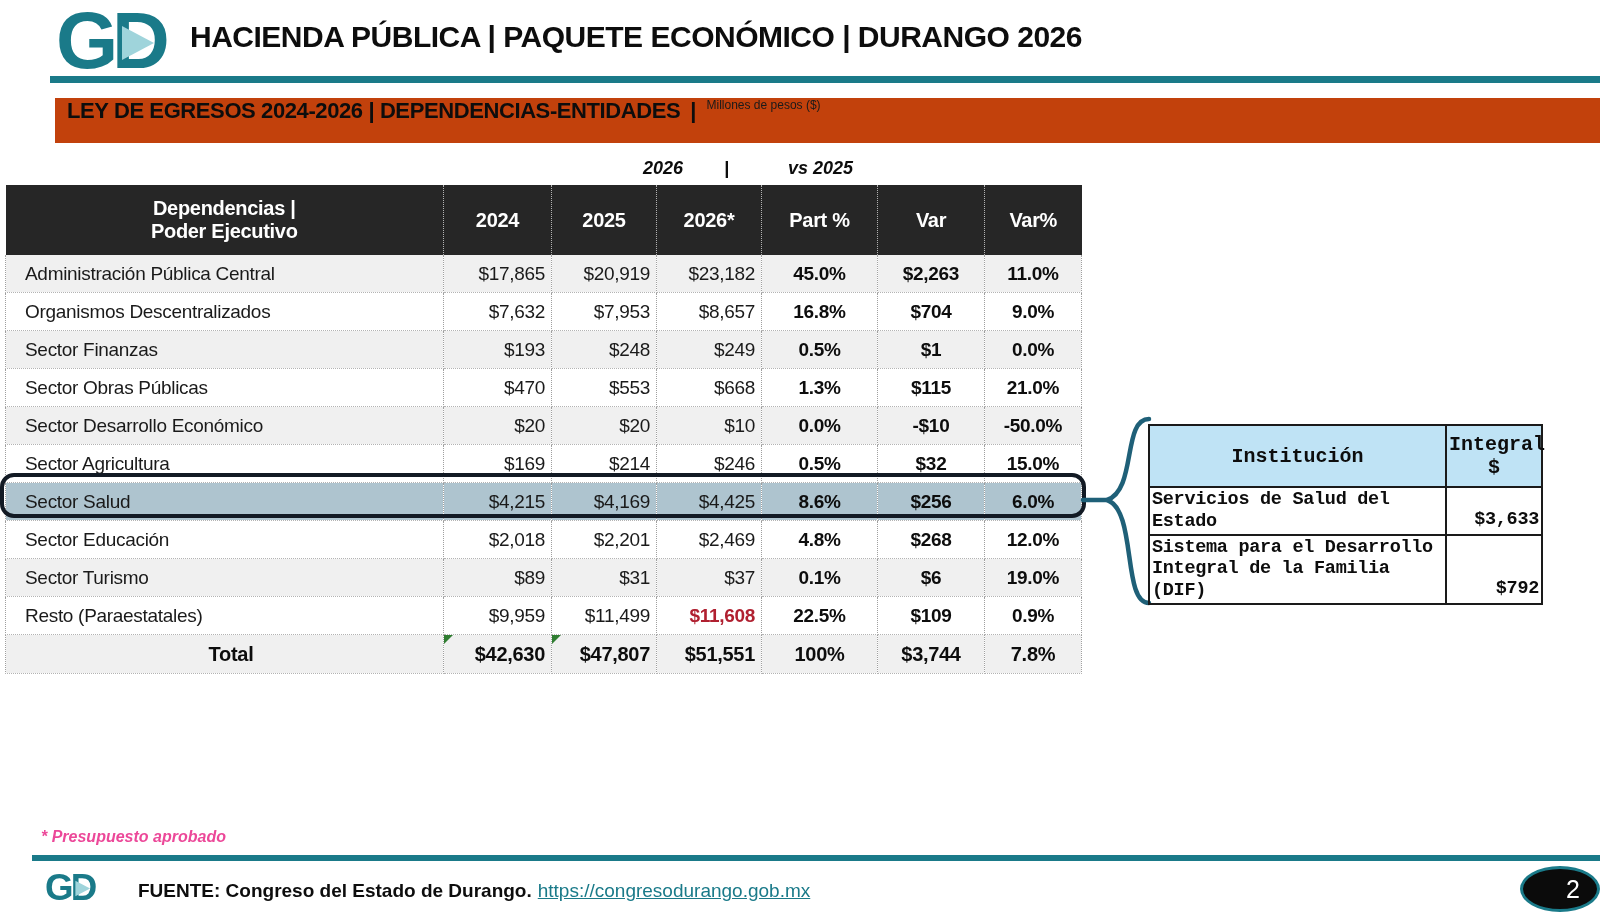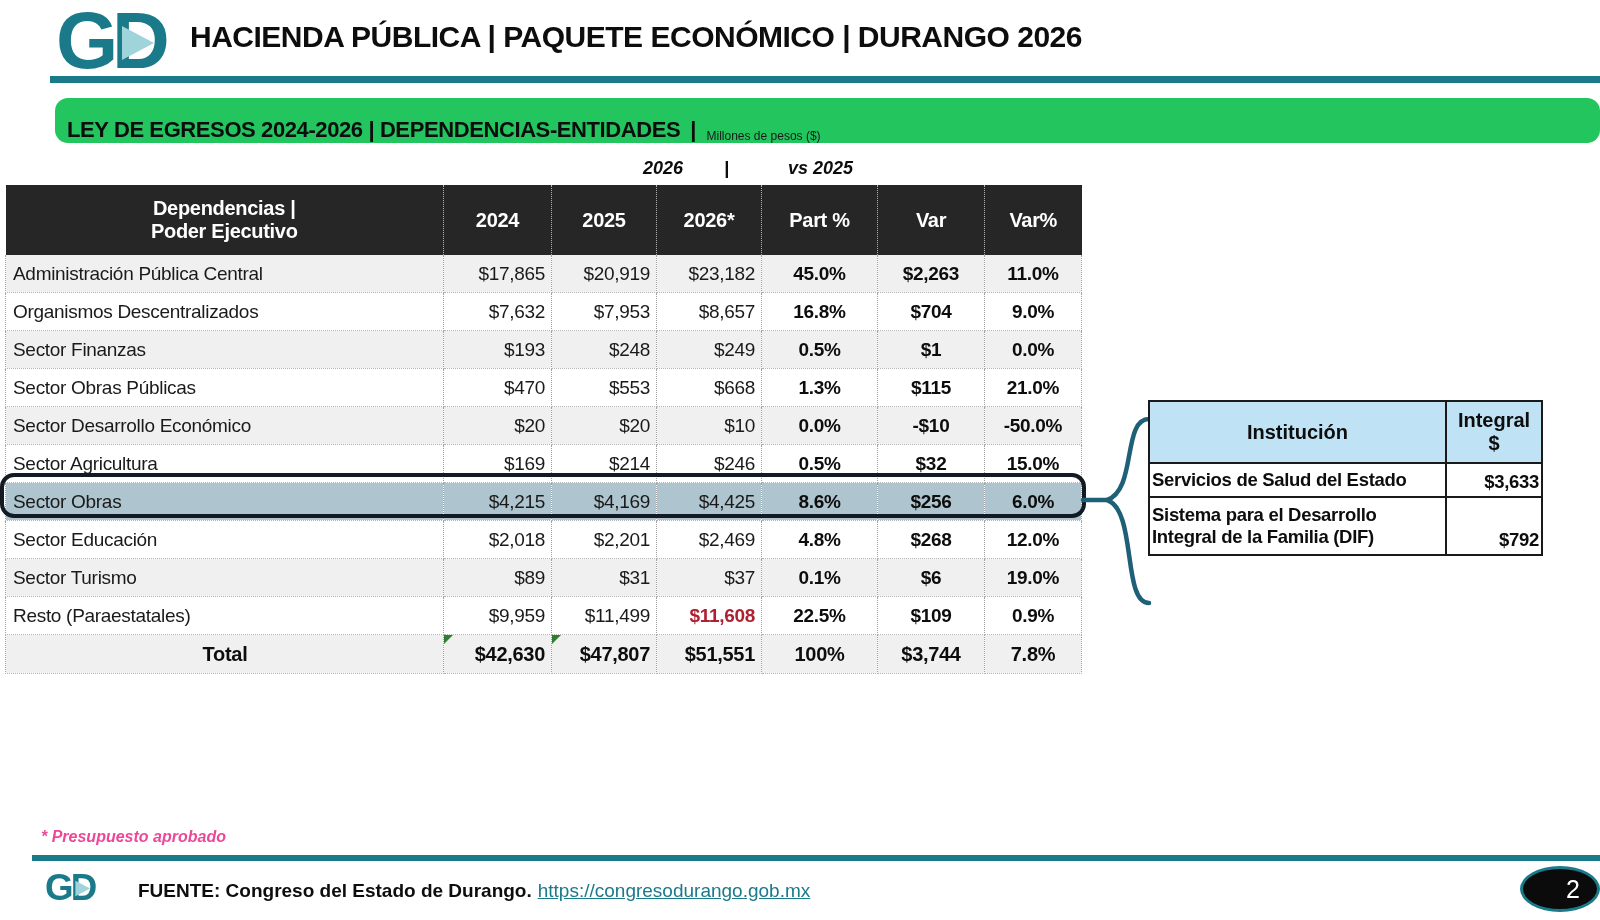--- a/index.html
+++ b/index.html
@@ -6,22 +6,22 @@
   #slide{position:relative;width:1600px;height:920px;background:#ffffff;overflow:hidden;
          font-family:"Liberation Sans",sans-serif;color:#111;}
 
   
   #logo-main{position:absolute;left:58px;top:4px;width:122px;height:76px;}
   #page-title{position:absolute;left:190px;top:20px;font-size:30px;font-weight:bold;
               letter-spacing:-0.5px;color:#0d0d0d;white-space:nowrap;}
   #header-rule{position:absolute;left:50px;top:76px;width:1550px;height:7px;background:#1A7A89;}
 
   
-  #subtitle-bar{position:absolute;left:55px;top:98px;width:1545px;height:45px;background:#22c55e;
-                display:flex;align-items:flex-end;padding-left:12px;box-sizing:border-box;white-space:nowrap;border-radius:13px;}
+  #subtitle-bar{position:absolute;left:55px;top:98px;width:1545px;height:45px;background:#c2410c;
+                display:flex;align-items:flex-start;padding-left:12px;box-sizing:border-box;white-space:nowrap;}
   #subtitle-bar .sb-bold{font-size:22px;font-weight:bold;letter-spacing:-0.4px;color:#0d0d0d;}
   #subtitle-bar .sb-pipe{font-size:22px;font-weight:bold;margin:0 10px;color:#0d0d0d;}
   #subtitle-bar .sb-reg{font-size:12px;color:#1a1a1a;}
 
   
   .cap{position:absolute;top:158px;font-size:18px;font-weight:bold;font-style:italic;color:#0d0d0d;}
   #cap-2026{left:643px;} #cap-pipe{left:724px;} #cap-vs{left:788px;}
 
   
   #main-table-wrap{position:absolute;left:5px;top:185px;}
@@ -31,39 +31,39 @@
   table.main col.c-part{width:116px;} table.main col.c-var{width:107px;}
   table.main col.c-varp{width:97px;}
   table.main thead th{background:#262626;color:#fff;font-size:20px;font-weight:bold;height:70px;
        border-right:1px dotted rgba(255,255,255,.65);vertical-align:middle;text-align:center;padding:0;}
   table.main thead th:last-child{border-right:none;}
   table.main td{height:37px;font-size:19px;color:#1a1a1a;background:#fff;
        border-right:1px dotted #9f9f9f;border-bottom:1px dotted #b3b3b3;border-left:1px dotted #9f9f9f;
        padding:0 6px;white-space:nowrap;overflow:hidden;vertical-align:middle;position:relative;}
   table.main tr.alt td{background:#F0F0F0;}
   table.main tr.hl td{background:#AEC4CF;}
-  table.main td.name{text-align:left;padding-left:7px;}
+  table.main td.name{text-align:left;padding-left:19px;}
   table.main td.money{text-align:right;}
   table.main td.ctr{text-align:center;font-weight:bold;color:#0d0d0d;}
   table.main .green{color:#3D7A33;font-weight:bold;}
   table.main .red{color:#B02030;font-weight:bold;}
   table.main tr.total td{background:#F0F0F0;font-weight:bold;font-size:20px;height:38px;color:#0d0d0d;}
   table.main tr.total td.name{text-align:center;}
   td.flagged::before{content:"";position:absolute;top:0;left:0;width:0;height:0;
        border-top:9px solid #2F7D31;border-right:9px solid transparent;}
 
   
   #hl-outline{position:absolute;left:0px;top:473px;width:1086px;height:45px;
        border:4px solid #121a24;border-radius:14px;box-sizing:border-box;pointer-events:none;}
 
   
   #brace{position:absolute;left:1080px;top:415px;}
 
   
-  #side-table-wrap{position:absolute;left:1148px;top:400px;}
+  #side-table-wrap{position:absolute;left:1148px;top:424px;font-family:Liberation Mono, monospace;}
   table.side{border-collapse:collapse;table-layout:fixed;width:393px;}
   table.side col.s-name{width:297px;} table.side col.s-val{width:96px;}
   table.side th{background:#BFE3F5;border:2px solid #1a1a1a;font-size:20px;font-weight:bold;
        color:#0d0d0d;height:56px;text-align:center;vertical-align:middle;line-height:1.15;padding:2px;}
   table.side td{border:2px solid #1a1a1a;font-size:18.5px;font-weight:bold;color:#0d0d0d;
        padding:1px 2px;line-height:1.18;letter-spacing:-0.3px;}
   table.side td.sname{text-align:left;}
   table.side td.sval{text-align:right;vertical-align:bottom;padding-bottom:3px;}
   table.side tr.sr1 td{height:28px;}
   table.side tr.sr2 td{height:52px;}
@@ -177,21 +177,21 @@
         <tr>
           <td class="name">Sector Agricultura</td>
           <td class="money">$169</td>
           <td class="money">$214</td>
           <td class="money">$246</td>
           <td class="ctr">0.5%</td>
           <td class="ctr green">$32</td>
           <td class="ctr green">15.0%</td>
         </tr>
         <tr class="hl">
-          <td class="name">Sector Obras</td>
+          <td class="name">Sector Salud</td>
           <td class="money">$4,215</td>
           <td class="money">$4,169</td>
           <td class="money">$4,425</td>
           <td class="ctr">8.6%</td>
           <td class="ctr green">$256</td>
           <td class="ctr green">6.0%</td>
         </tr>
         <tr>
           <td class="name">Sector Educación</td>
           <td class="money">$2,018</td>

